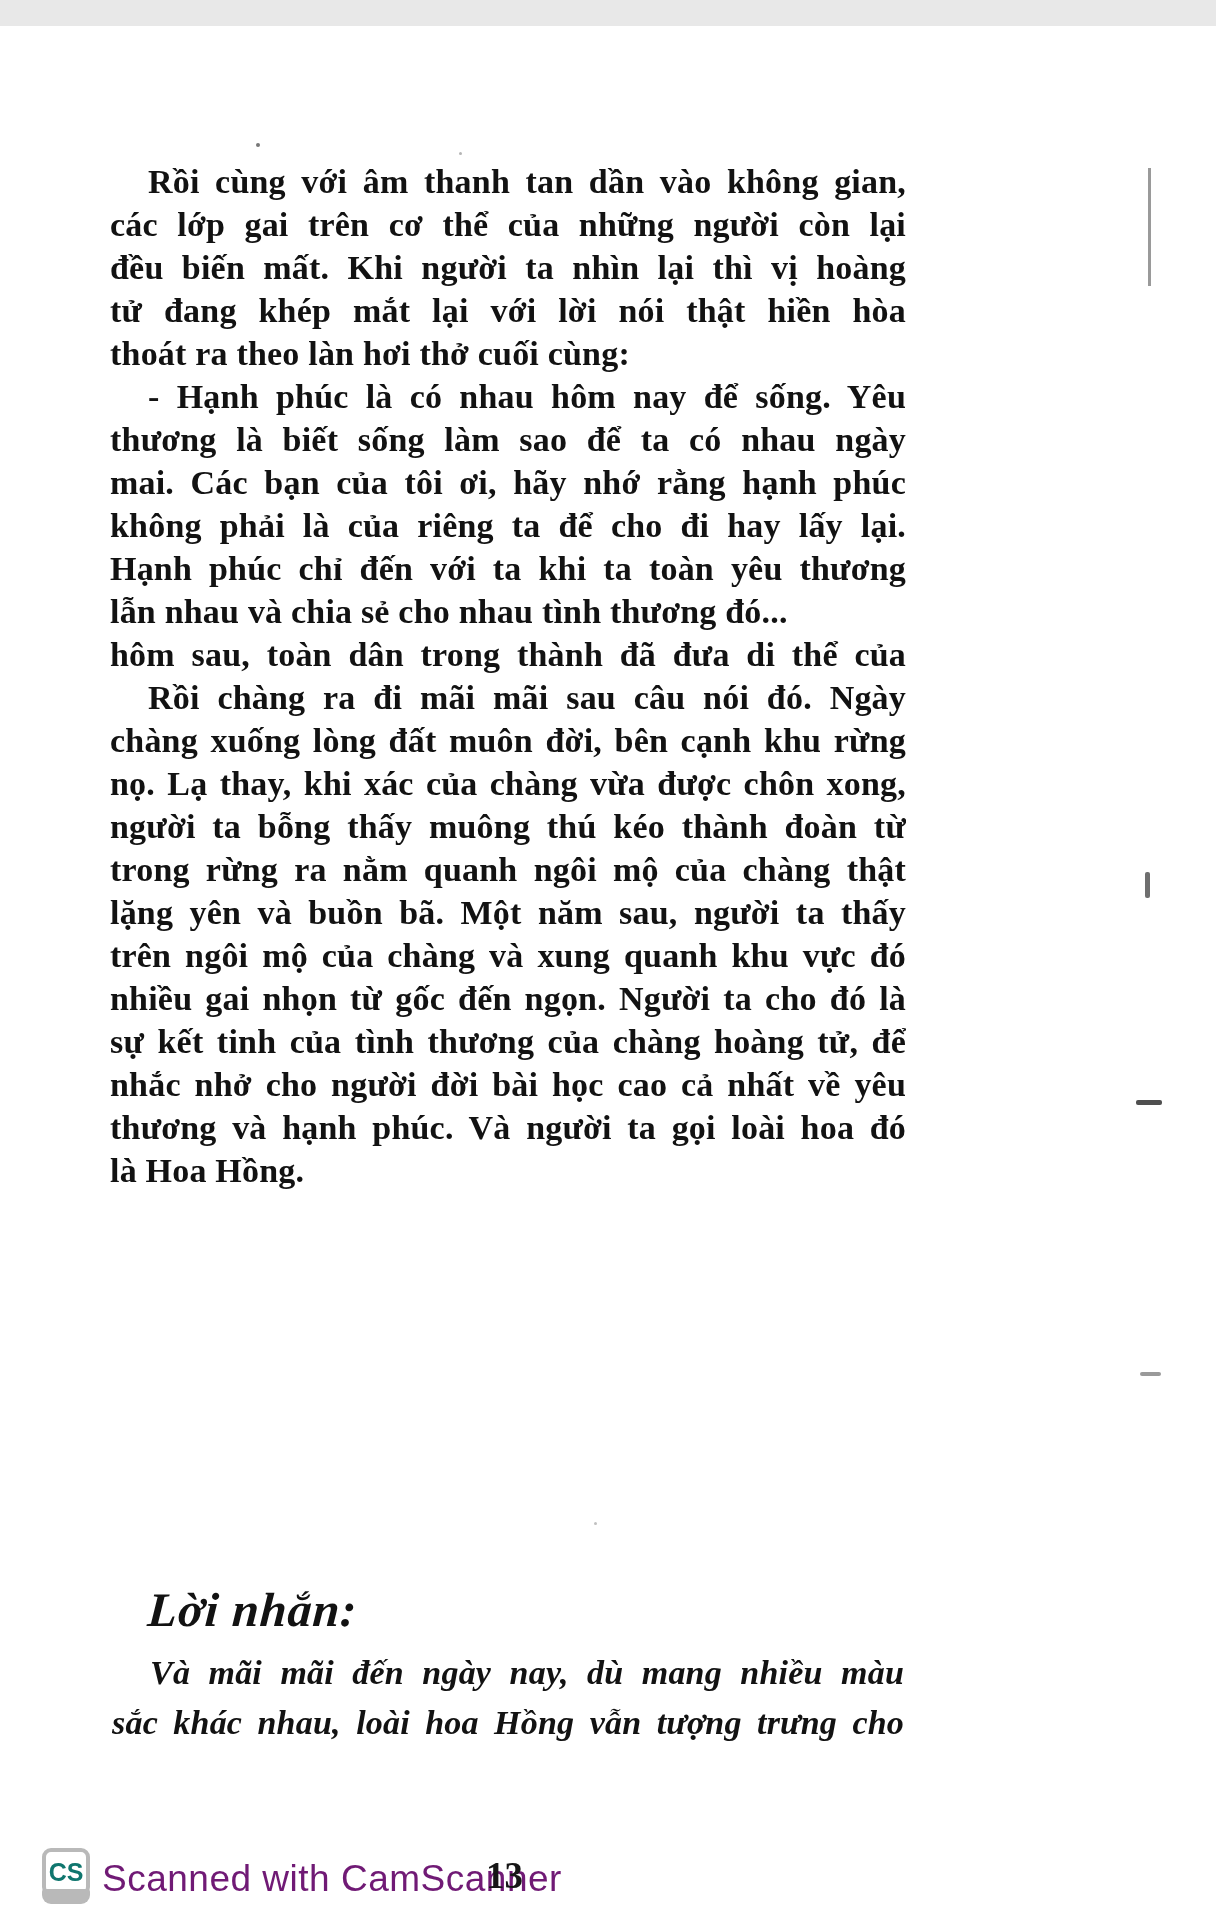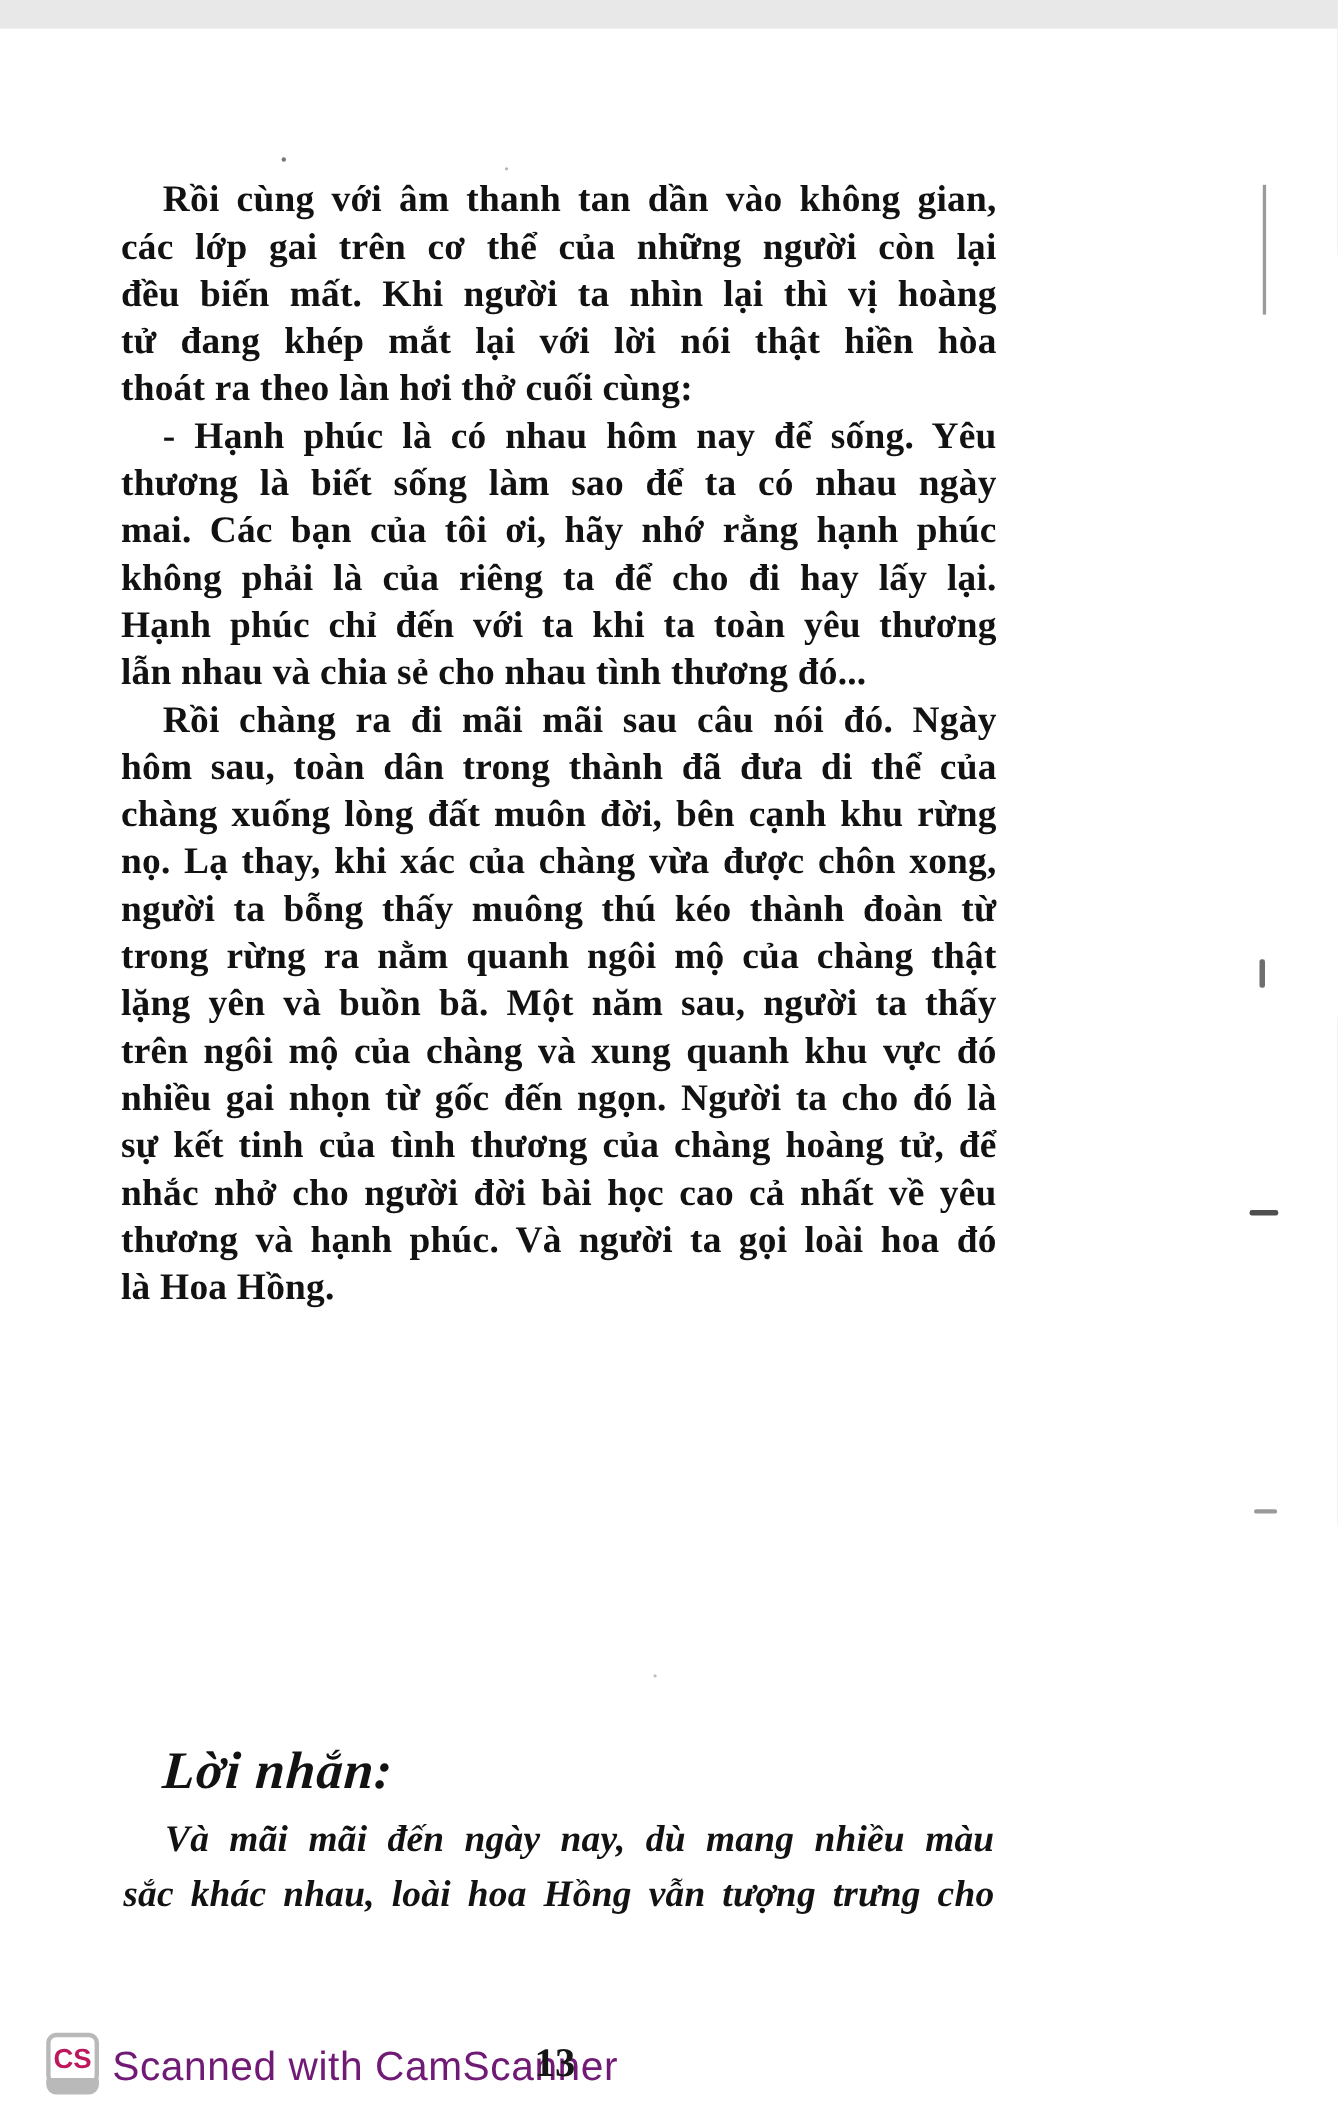--- a/index.html
+++ b/index.html
@@ -52,21 +52,21 @@
     line-height:50px;
     height:50px;
   }
   
   .cs-logo{position:absolute;left:42px;top:1822px;width:48px;height:58px;}
   .cs-box{
     position:absolute;left:0;right:0;top:0;height:40px;
     border:4px solid #b9b9b9;border-radius:9px;
     display:flex;align-items:center;justify-content:center;
     font-family:"Liberation Sans",sans-serif;
-    font-weight:bold;font-size:25px;color:#be185d;
+    font-weight:bold;font-size:25px;color:#0f766e;
   }
   .cs-tab{
     position:absolute;left:0;right:0;bottom:2px;height:15px;
     background:#b9b9b9;border-radius:3px 3px 9px 9px;
   }
   .watermark-text{
     position:absolute;left:102px;top:1832px;
     font-family:"Liberation Sans",sans-serif;
     font-size:37px;color:#701a75;letter-spacing:0.5px;
   }
@@ -108,22 +108,22 @@
       </div>
     <div class="para">
         <div class="tline first">- Hạnh phúc là có nhau hôm nay để sống. Yêu</div>
         <div class="tline">thương là biết sống làm sao để ta có nhau ngày</div>
         <div class="tline">mai. Các bạn của tôi ơi, hãy nhớ rằng hạnh phúc</div>
         <div class="tline">không phải là của riêng ta để cho đi hay lấy lại.</div>
         <div class="tline">Hạnh phúc chỉ đến với ta khi ta toàn yêu thương</div>
         <div class="tline lastline">lẫn nhau và chia sẻ cho nhau tình thương đó...</div>
       </div>
     <div class="para">
+        <div class="tline">hôm sau, toàn dân trong thành đã đưa di thể của</div>
         <div class="tline first">Rồi chàng ra đi mãi mãi sau câu nói đó. Ngày</div>
-        <div class="tline">hôm sau, toàn dân trong thành đã đưa di thể của</div>
         <div class="tline">chàng xuống lòng đất muôn đời, bên cạnh khu rừng</div>
         <div class="tline">nọ. Lạ thay, khi xác của chàng vừa được chôn xong,</div>
         <div class="tline">người ta bỗng thấy muông thú kéo thành đoàn từ</div>
         <div class="tline">trong rừng ra nằm quanh ngôi mộ của chàng thật</div>
         <div class="tline">lặng yên và buồn bã. Một năm sau, người ta thấy</div>
         <div class="tline">trên ngôi mộ của chàng và xung quanh khu vực đó</div>
         <div class="tline">nhiều gai nhọn từ gốc đến ngọn. Người ta cho đó là</div>
         <div class="tline">sự kết tinh của tình thương của chàng hoàng tử, để</div>
         <div class="tline">nhắc nhở cho người đời bài học cao cả nhất về yêu</div>
         <div class="tline">thương và hạnh phúc. Và người ta gọi loài hoa đó</div>

